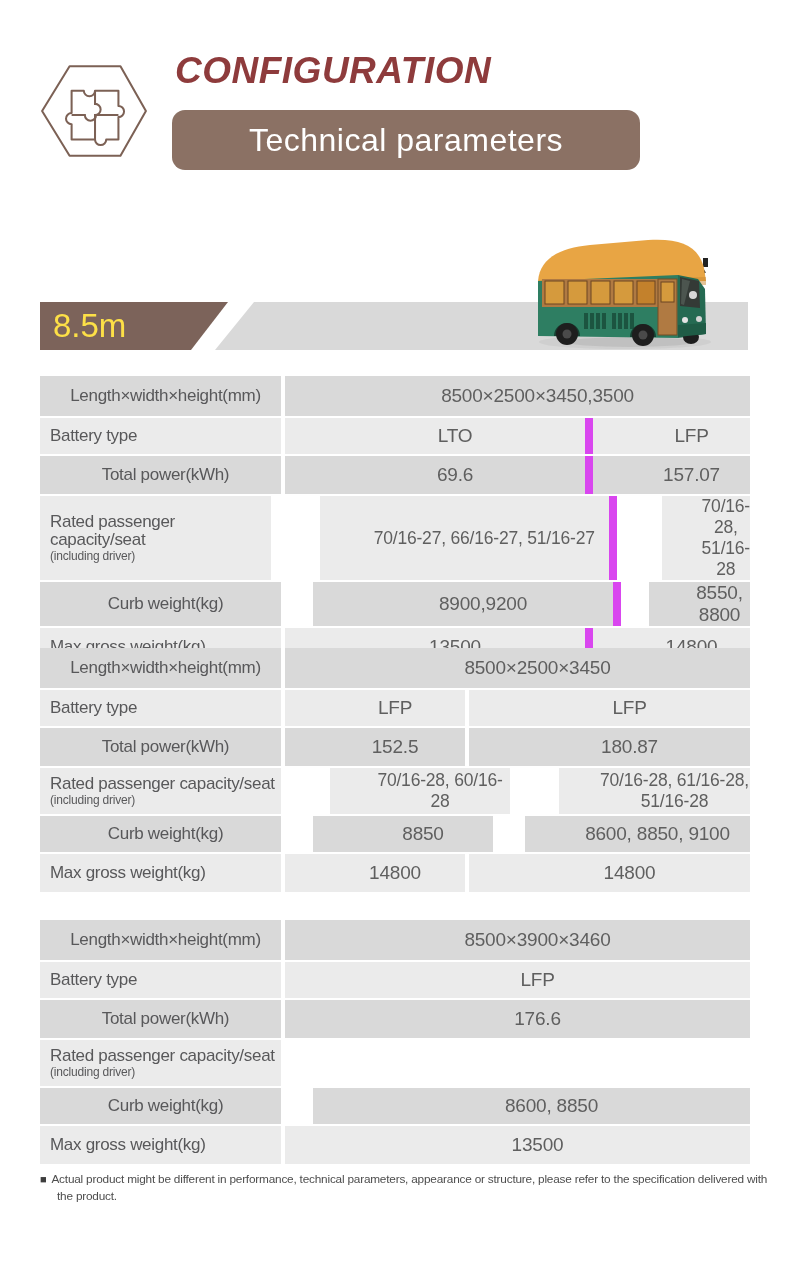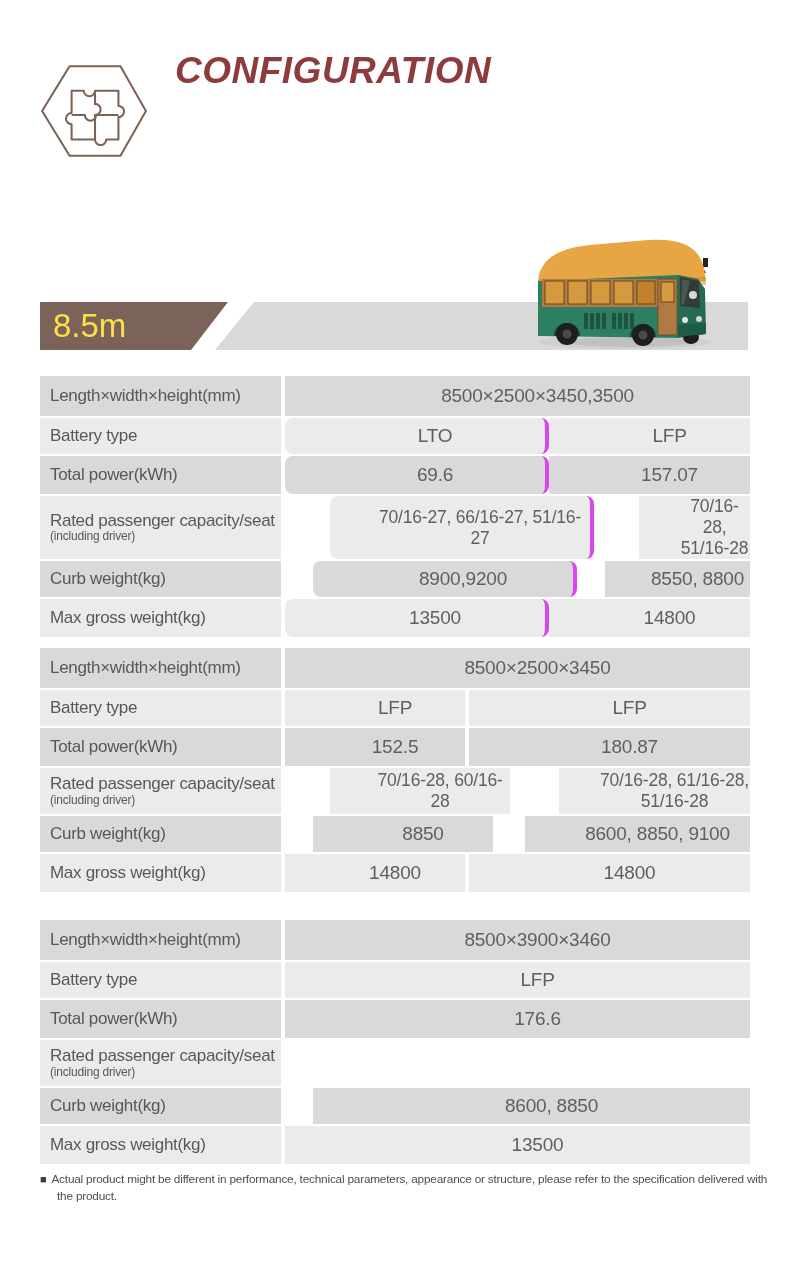--- a/index.html
+++ b/index.html
@@ -24,30 +24,30 @@
     background:var(--bandBrown,#7c635a);
     clip-path:polygon(0 0,188px 0,151px 100%,0 100%);
     color:#fde047;font-size:33px;line-height:47px;padding-left:13px;box-sizing:border-box;}
   .bus{position:absolute;left:530px;top:233px;width:186px;height:119px;}
 
   
   .spec-table{position:absolute;left:40px;width:710px;}
   .t-row{display:flex;margin-bottom:2px;}
   .t-row:last-child{margin-bottom:0;}
   .cell{box-sizing:border-box;display:flex;align-items:center;}
-  .dark .cell{background:var(--rowDark,#d9d9d9);}
+  .dark .cell{background:var(--rowDark,#d9d9d9);align-items:center;}
   .light .cell{background:var(--rowLight,#ebebeb);}
   .c-label{width:245px;border-right:4px solid #fff;padding-left:10px;
     flex-direction:column;align-items:flex-start;justify-content:center;}
   .lbl{font-size:17px;letter-spacing:-0.3px;color:var(--labelText,#58585a);line-height:1.08;}
   .sublbl{font-size:12px;letter-spacing:-0.2px;color:var(--labelText,#58585a);line-height:1.1;}
   .c-val{justify-content:center;font-size:19px;letter-spacing:-0.2px;
     color:var(--valueText,#5f5f5f);text-align:center;padding-left:40px;}
   .c-span{flex:1;}
-  .t1 .c-v1{width:264px;border-right:4px solid #d946ef;border-radius:8px;}
+  .t1 .c-v1{width:308px;border-right:8px solid #d946ef;}
   .t1 .c-v2{flex:1;}
   .t2 .c-v1{width:184px;border-right:4px solid #fff;}
   .t2 .c-v2{flex:1;}
   .cap{font-size:17.5px;margin-left:45px;}
   .rh0{min-height:40px;} .rh1{min-height:36px;} .rh2{min-height:38px;}
   .rh3{min-height:46px;} .rh4{min-height:36px;gap:28px;} .rh5{min-height:38px;}
   #table1{top:376px;} #table2{top:648px;} #table3{top:920px;}
 
   
   .footnote{position:absolute;left:40px;top:1171px;width:722px;
@@ -62,20 +62,23 @@
 
   <div class="hex-icon">
     <svg width="112" height="114" viewBox="0 0 110 112" fill="none">
       <polygon points="106,56 81,12 31,12 4,56 31,100 81,100" stroke="#7c6155" stroke-width="2" stroke-linejoin="round" fill="none"></polygon>
       <path d="M33,36 h12 a5.5,5.5 0 1 0 11,0 h23 v15 a5.5,5.5 0 1 1 0,11 v22 h-12 a5.5,5.5 0 1 1 -11,0 h-23 v-15 a5.5,5.5 0 1 1 0,-11 z" stroke="#7c6155" stroke-width="2" stroke-linejoin="round" fill="none"></path>
       <path d="M56,36 v13 a5.5,5.5 0 1 1 0,11 v24" stroke="#7c6155" stroke-width="2" fill="none"></path>
       <path d="M33,60 h13 a5.5,5.5 0 1 0 11,0 h22" stroke="#7c6155" stroke-width="2" fill="none"></path>
     </svg>
   </div>
   <div class="config-title">CONFIGURATION</div>
+  <div class="subtitle-pill">
+    <span>Technical parameters</span>
+  </div>
 
   <div class="band-gray"></div>
   <div class="band-brown">
     <span>8.5m</span>
   </div>
   <div class="bus">
     <svg width="186" height="119" viewBox="0 0 186 119">
       <ellipse cx="95" cy="109" rx="86" ry="7" fill="#c6c6c6" opacity="0.55"></ellipse>
       <ellipse cx="100" cy="109" rx="62" ry="5" fill="#b5b5b5" opacity="0.6"></ellipse>
 

